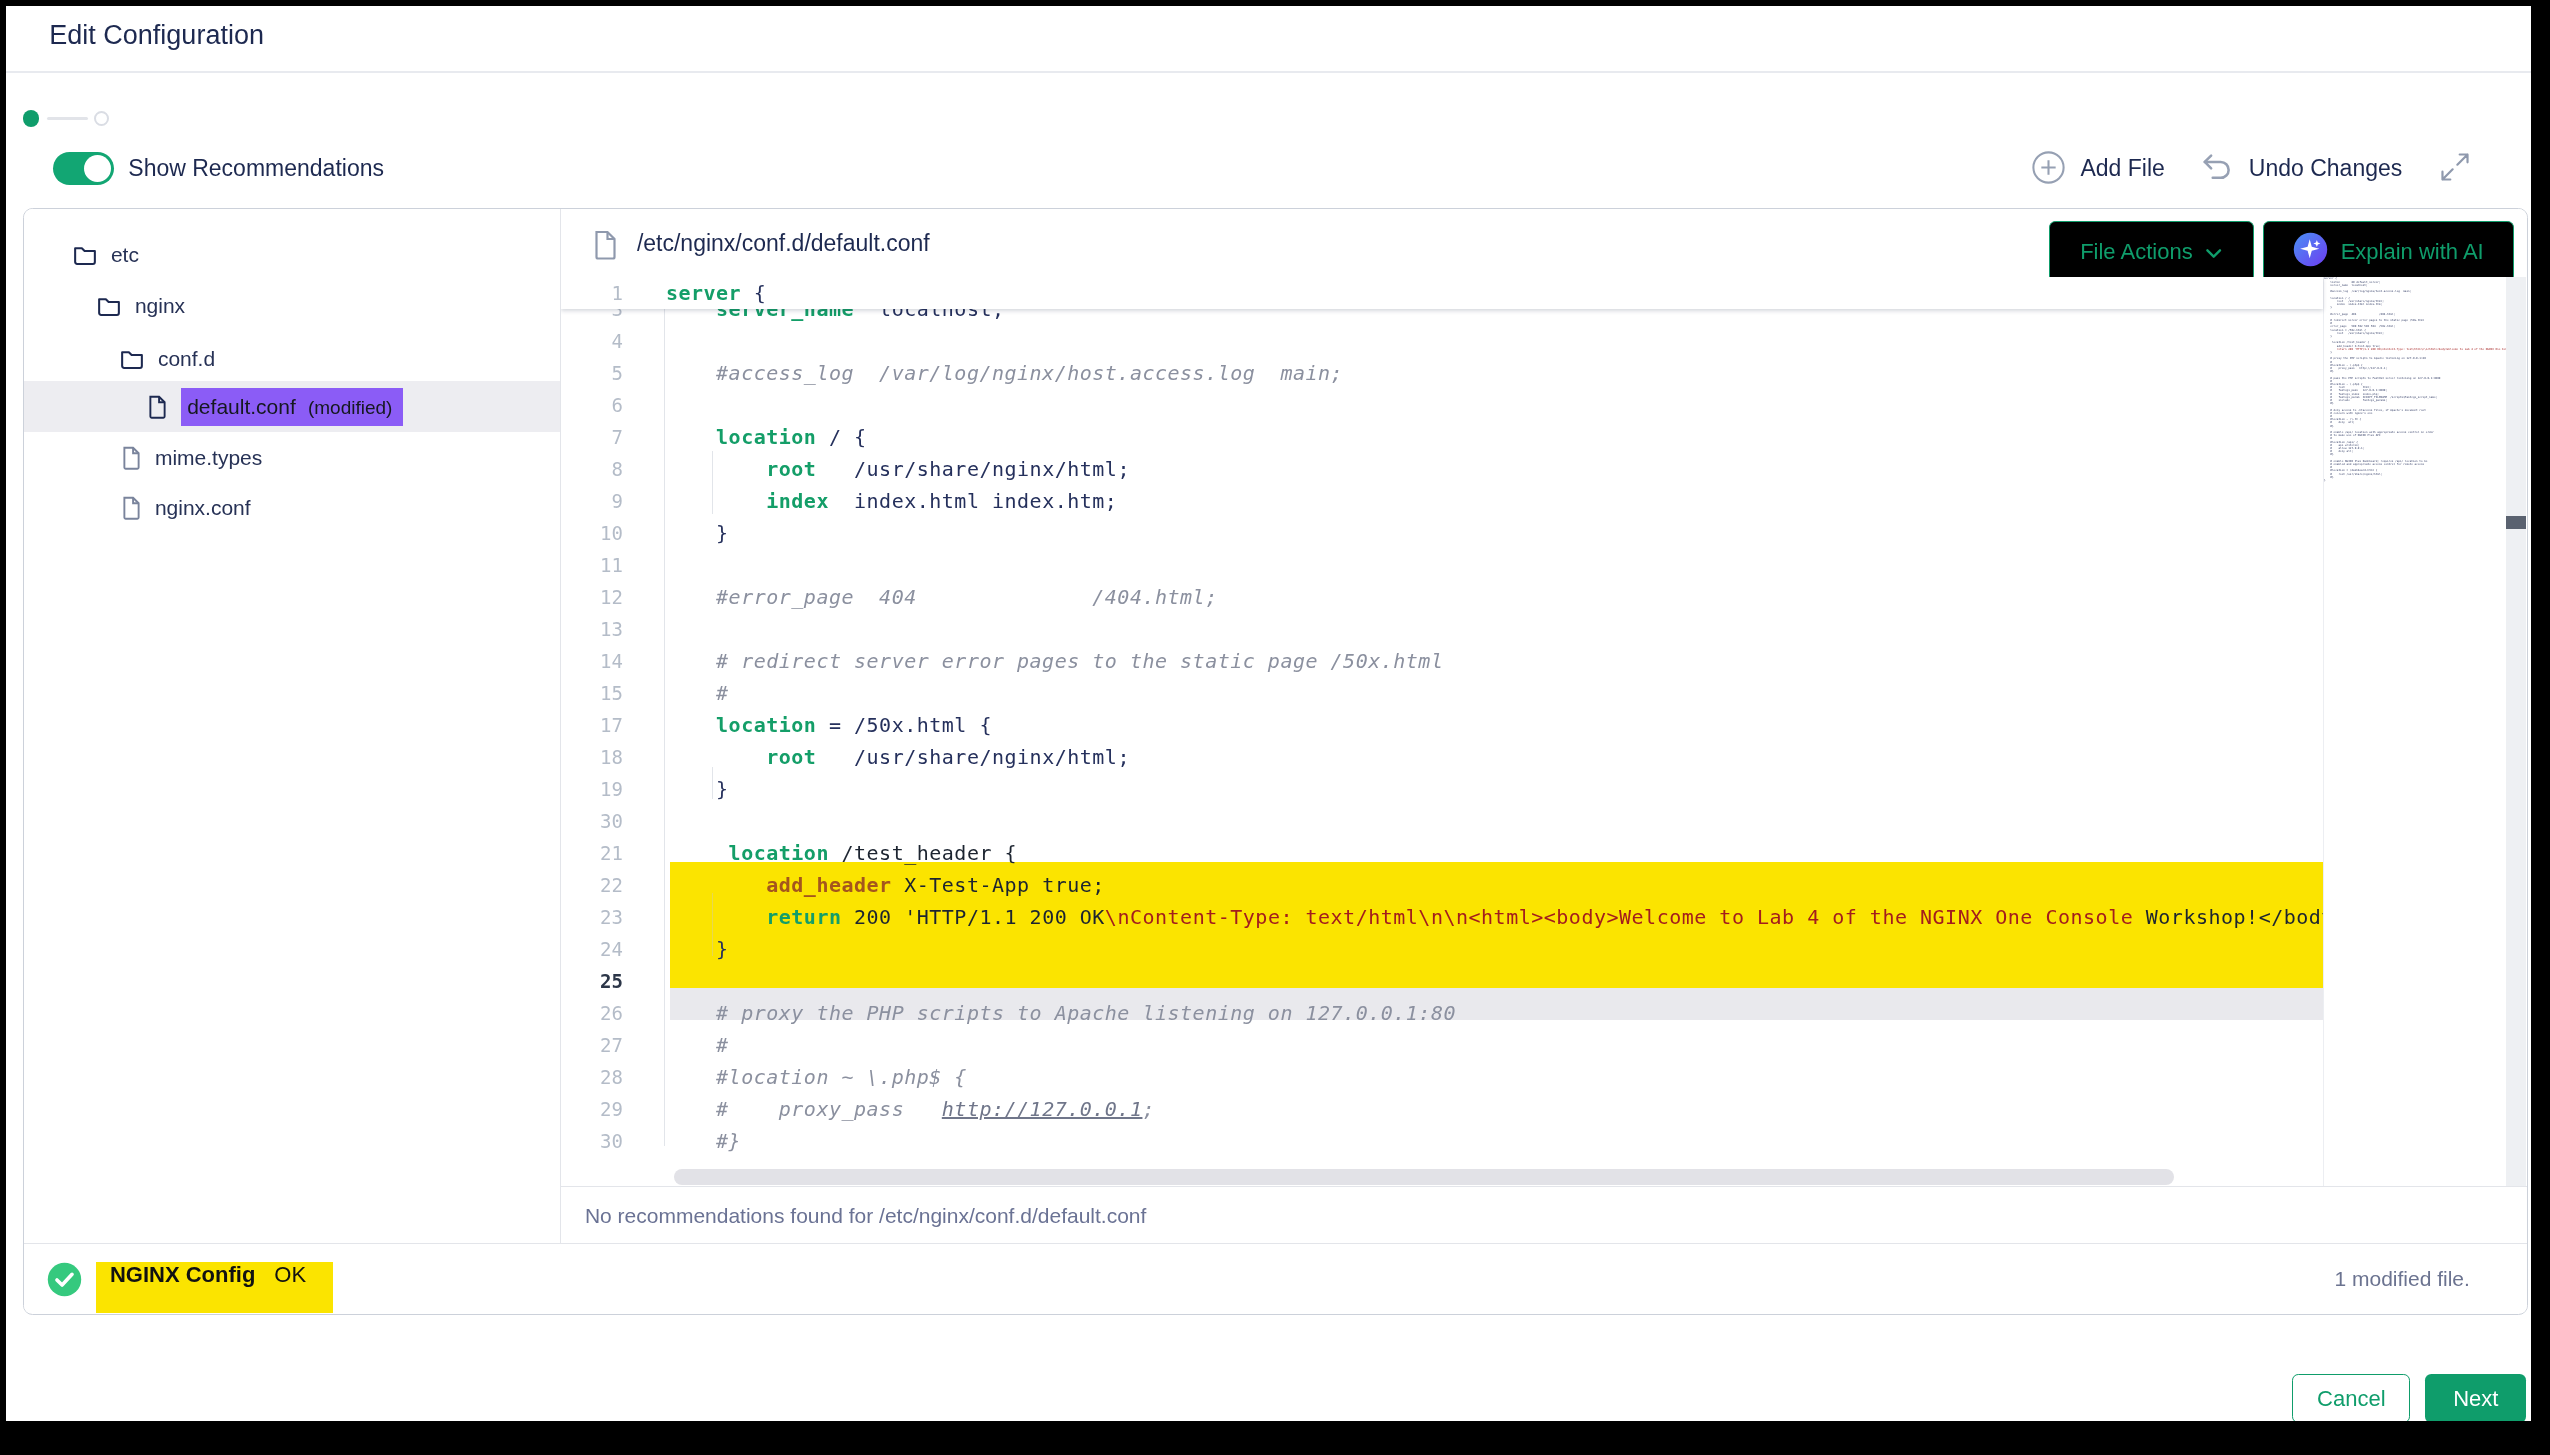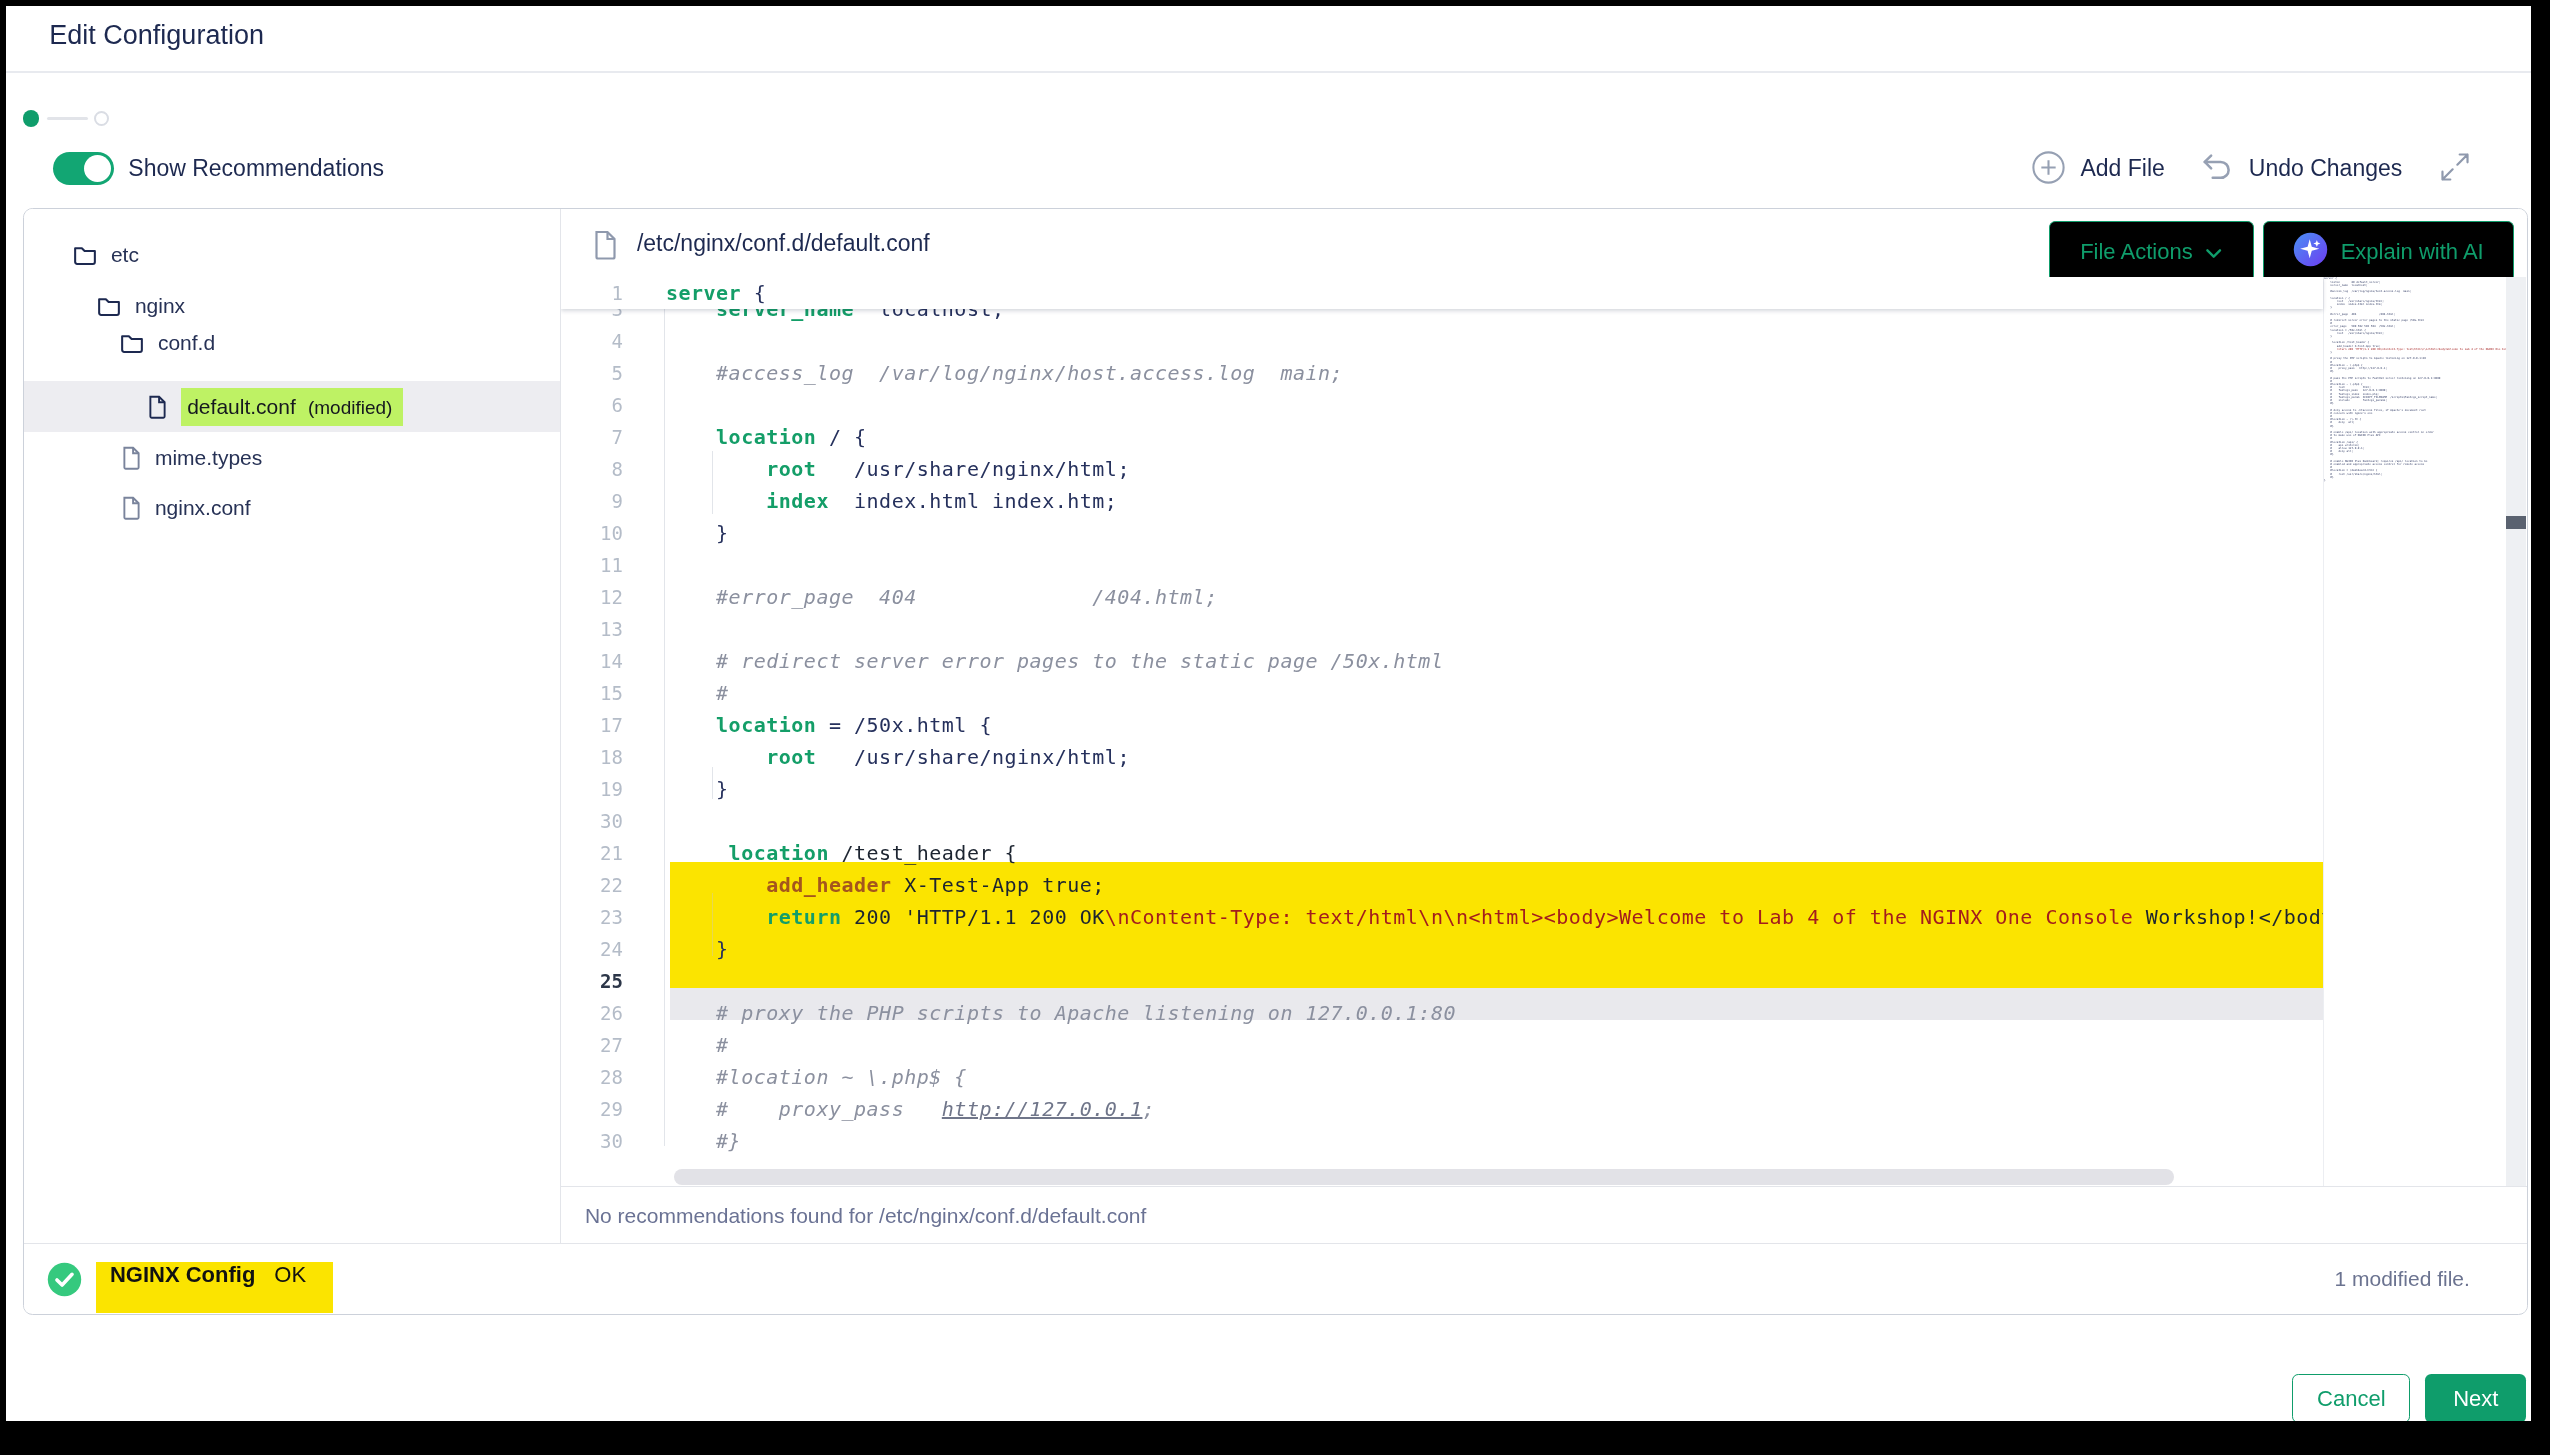--- a/index.html
+++ b/index.html
@@ -26,21 +26,21 @@
 
   
   .panel{position:absolute;left:16.6px;top:202px;width:2503px;height:1105px;border:1.6px solid #ccd1da;border-radius:9.5px;background:#fff;overflow:hidden;}
 
   
   .tree{position:absolute;left:0;top:0;width:536px;height:1034px;border-right:0.8px solid #e3e5ea;background:#fff;overflow:hidden;}
   .tree-row{position:absolute;left:0;width:100%;height:51px;display:flex;align-items:center;cursor:pointer;}
   .tree-row.selected{background:#ededf1;}
   .tree-row .t-icon{flex:0 0 auto;display:flex;align-items:center;}
   .tree-row .t-label{margin-left:14px;font-size:21px;color:#273256;white-space:nowrap;}
-  .tree-row.selected .t-label{color:#15181f;background:#bef264;padding:7px 11px 7px 6.3px;}
+  .tree-row.selected .t-label{color:#15181f;background:#8b5cf6;padding:7px 11px 7px 6.3px;}
   .tree-row .t-suffix{font-size:19px;margin-left:6.3px;}
 
   
   .ed-header{position:absolute;left:537px;top:0;right:0;height:68px;border-bottom:0.8px solid #e3e5ea;background:#fff;}
   .ed-path{position:absolute;left:76px;top:0;height:68px;display:flex;align-items:center;font-size:23px;color:#1d2950;}
   .ed-file-icon{position:absolute;left:32px;top:20.5px;}
   .btn-outline{position:absolute;top:12px;height:62px;border:1.6px solid #0f9d6b;border-radius:6.3px;background:#000000;color:#0f9d6b;font-size:22px;display:flex;align-items:center;justify-content:center;gap:12.6px;cursor:pointer;box-sizing:border-box;font-family:"Liberation Sans",sans-serif;}
   .btn-file-actions{left:1488px;width:205px;}
   .btn-explain{left:1702px;width:251px;}
 
@@ -155,21 +155,21 @@
           <span class="t-label">etc</span>
         </div>
         <div class="tree-row" style="top: 71px;">
           <span class="t-icon" style="margin-left: 73px;">
             <svg width="24" height="20.5" viewBox="0 0 30 26" fill="none">
               <path d="M2.5 4 H11 L14.5 7.5 H27.5 V21.5 A2.5 2.5 0 0 1 25 24 H5 A2.5 2.5 0 0 1 2.5 21.5 Z" stroke="#1d2950" stroke-width="2.6" stroke-linejoin="round"></path>
             </svg>
           </span>
           <span class="t-label">nginx</span>
         </div>
-        <div class="tree-row" style="top: 108px;">
+        <div class="tree-row" style="top: 124px;">
           <span class="t-icon" style="margin-left: 96px;">
             <svg width="24" height="20.5" viewBox="0 0 30 26" fill="none">
               <path d="M2.5 4 H11 L14.5 7.5 H27.5 V21.5 A2.5 2.5 0 0 1 25 24 H5 A2.5 2.5 0 0 1 2.5 21.5 Z" stroke="#1d2950" stroke-width="2.6" stroke-linejoin="round"></path>
             </svg>
           </span>
           <span class="t-label">conf.d</span>
         </div>
         <div class="tree-row selected" style="top: 172px;">
           <span class="t-icon" style="margin-left: 124px;">
             <svg width="19" height="24" viewBox="0 0 24 30" fill="none">

